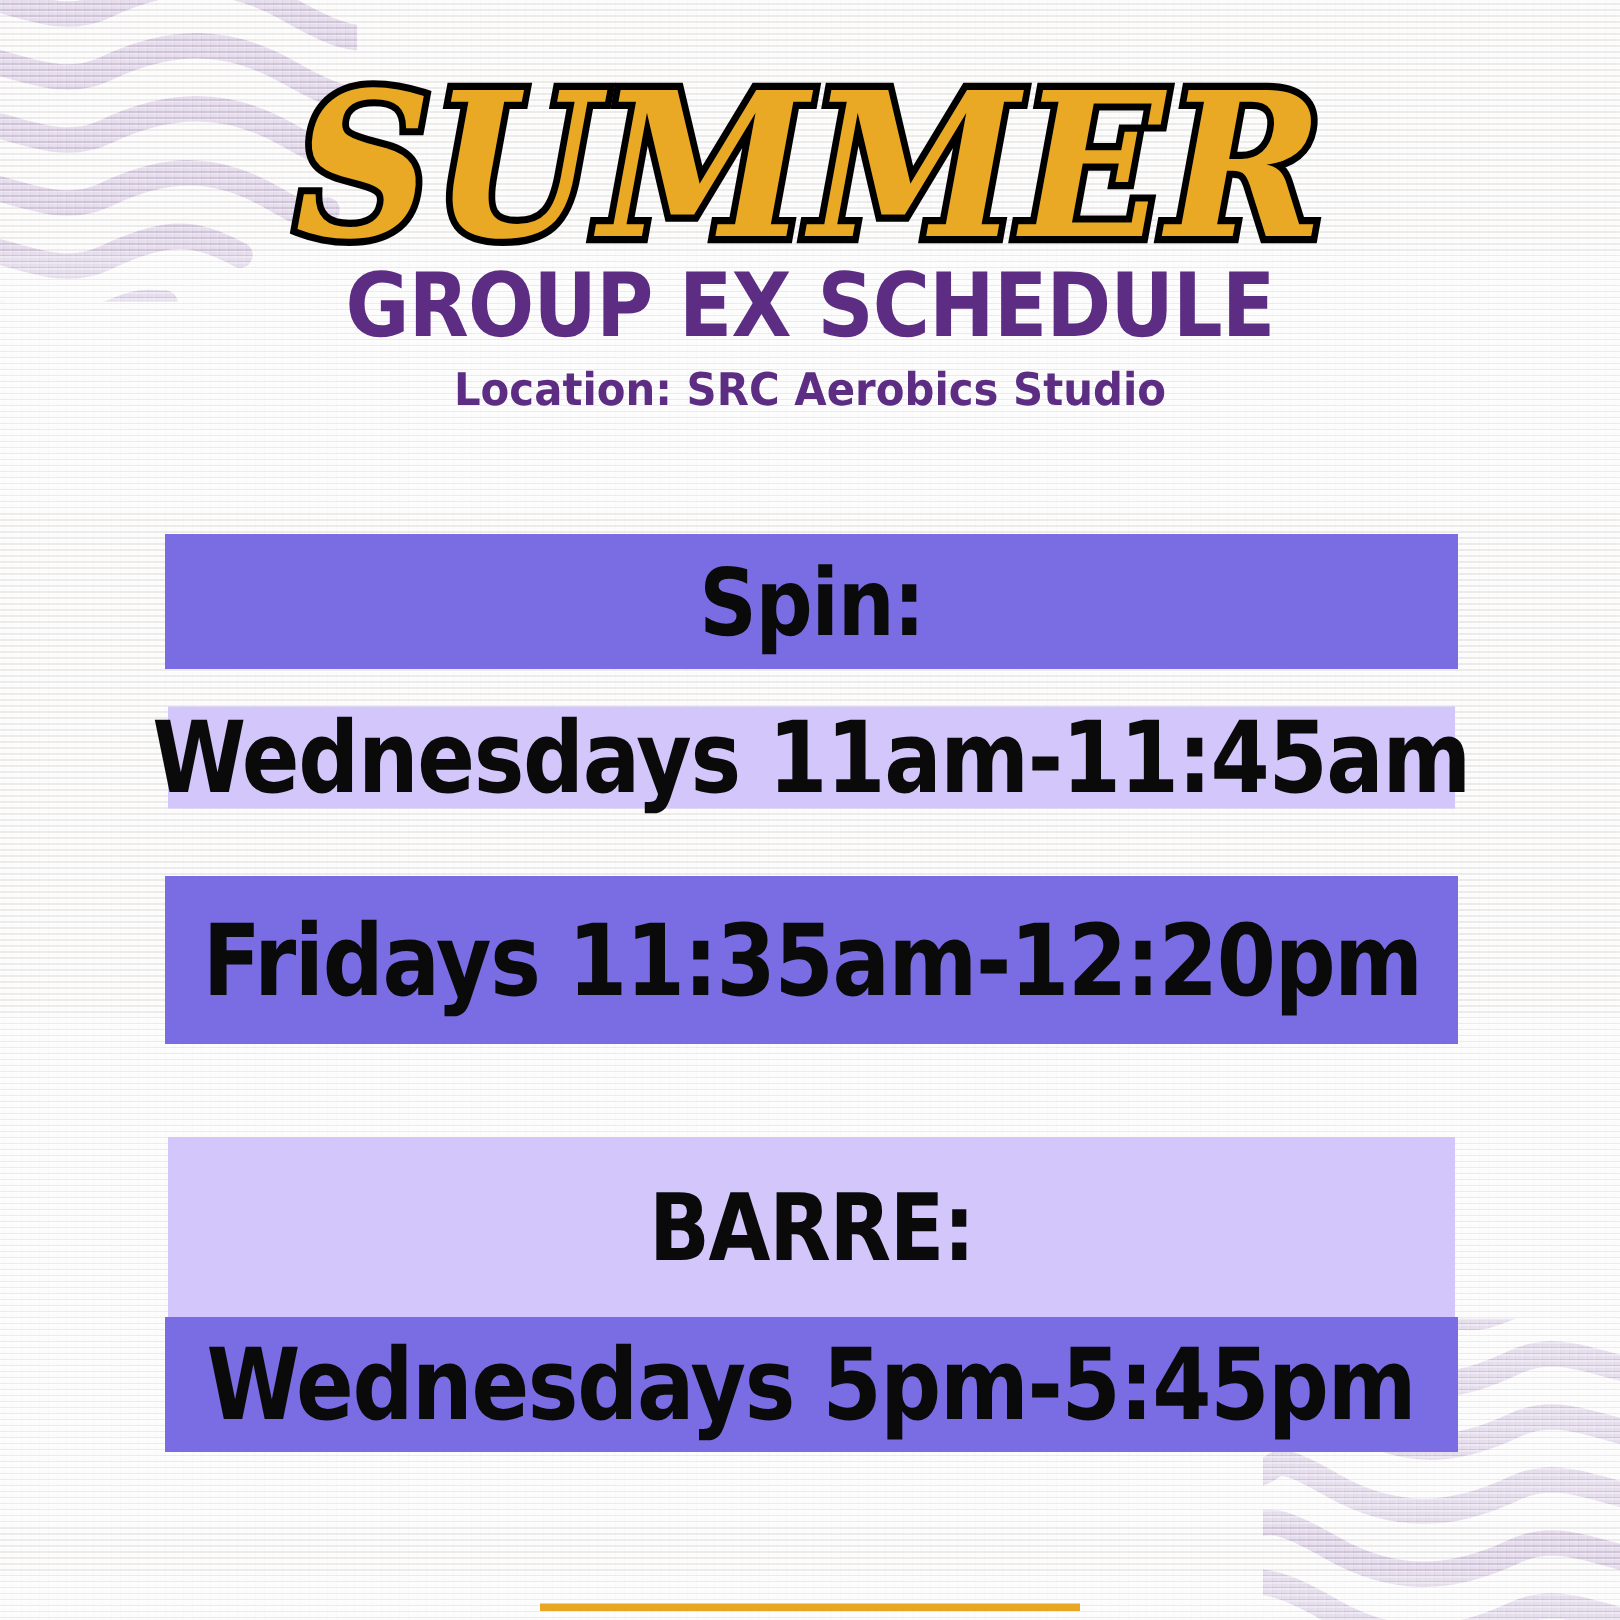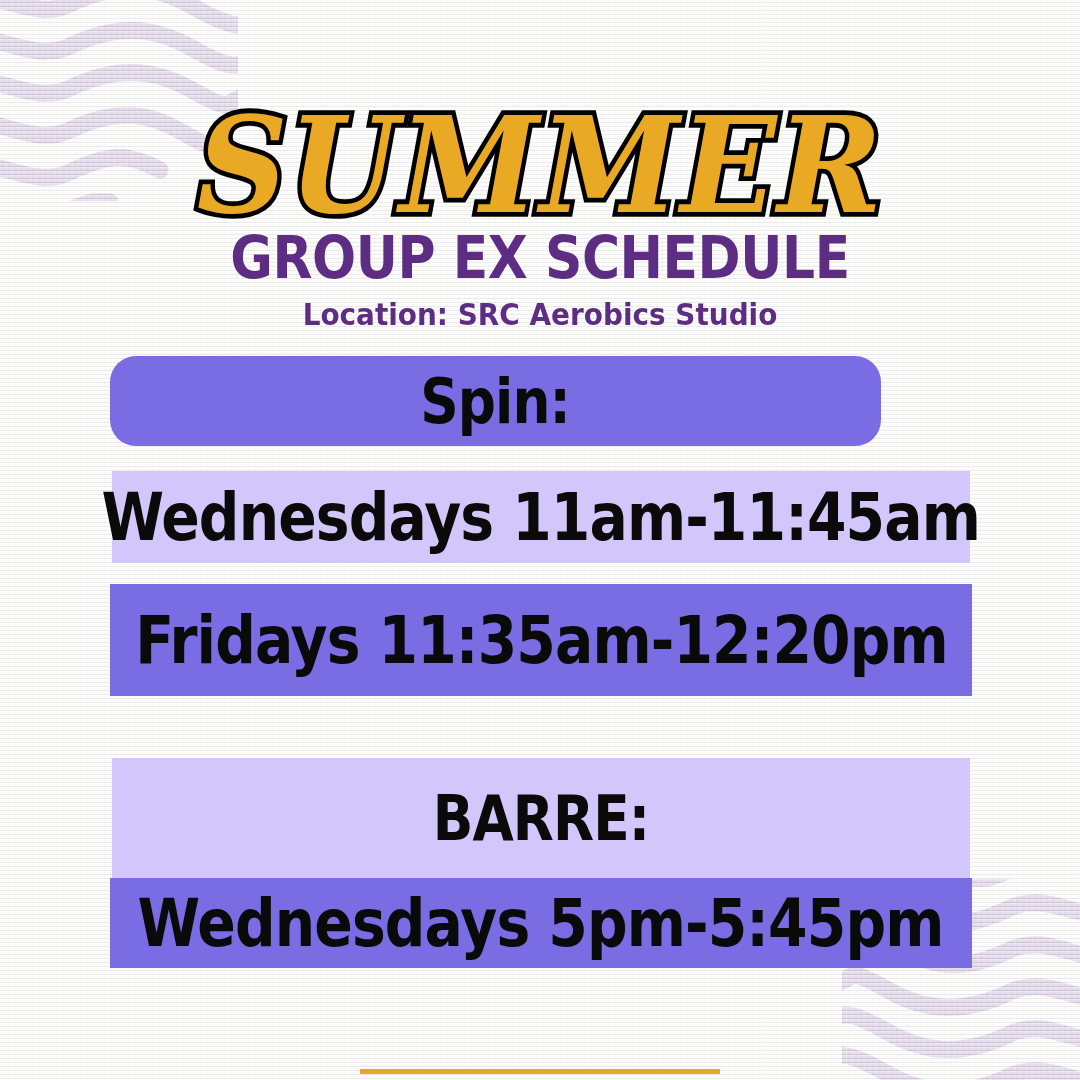--- a/index.html
+++ b/index.html
@@ -58,21 +58,21 @@
   #header {
     position: absolute;
     top: 0; left: 0; right: 0;
     z-index: 4;
     text-align: center;
   }
 
   #summer-wrap {
     position: relative;
     height: 111px;
-    margin-top: 102px;
+    margin-top: 48px;
   }
 
   #summer-title {
     font-family: "DejaVu Serif", "Liberation Serif", serif;
     font-style: italic;
     font-weight: 700;
     font-size: 126px;
     line-height: 126px;
     letter-spacing: 1px;
     color: #eaa924;
@@ -124,22 +124,22 @@
     color: #0a0a0a;
     white-space: nowrap;
     transform: scaleX(0.86);
     letter-spacing: -1px;
   }
 
   .bar.dark  { background:#7a6ce2; }
   .bar.light { background:#d3c6fb; }
 
   
-  #bar-spin     { left:110px; top:0px;   width:771px; height:90px;border-radius:26px;  }
-  #bar-spin-1   { left:112px; top:115px; width:858px; height:92px;  }
+  #bar-spin     { left:110px; top:0px;   width:862px; height:90px;  }
+  #bar-spin-1   { left:112px; top:115px; width:858px; height:68px;  }
   #bar-spin-2   { left:110px; top:228px; width:862px; height:112px;  }
   #bar-barre    { left:112px; top:402px; width:858px; height:120px;  }
   #bar-barre-1  { left:110px; top:522px; width:862px; height:90px;  }
 
   #bar-spin    .bar-text { font-size:62px; }
   #bar-spin-1  .bar-text { font-size:66px; }
   #bar-spin-2  .bar-text { font-size:66px; }
   #bar-barre   .bar-text { font-size:62px; }
   #bar-barre-1 .bar-text { font-size:66px; }
 

